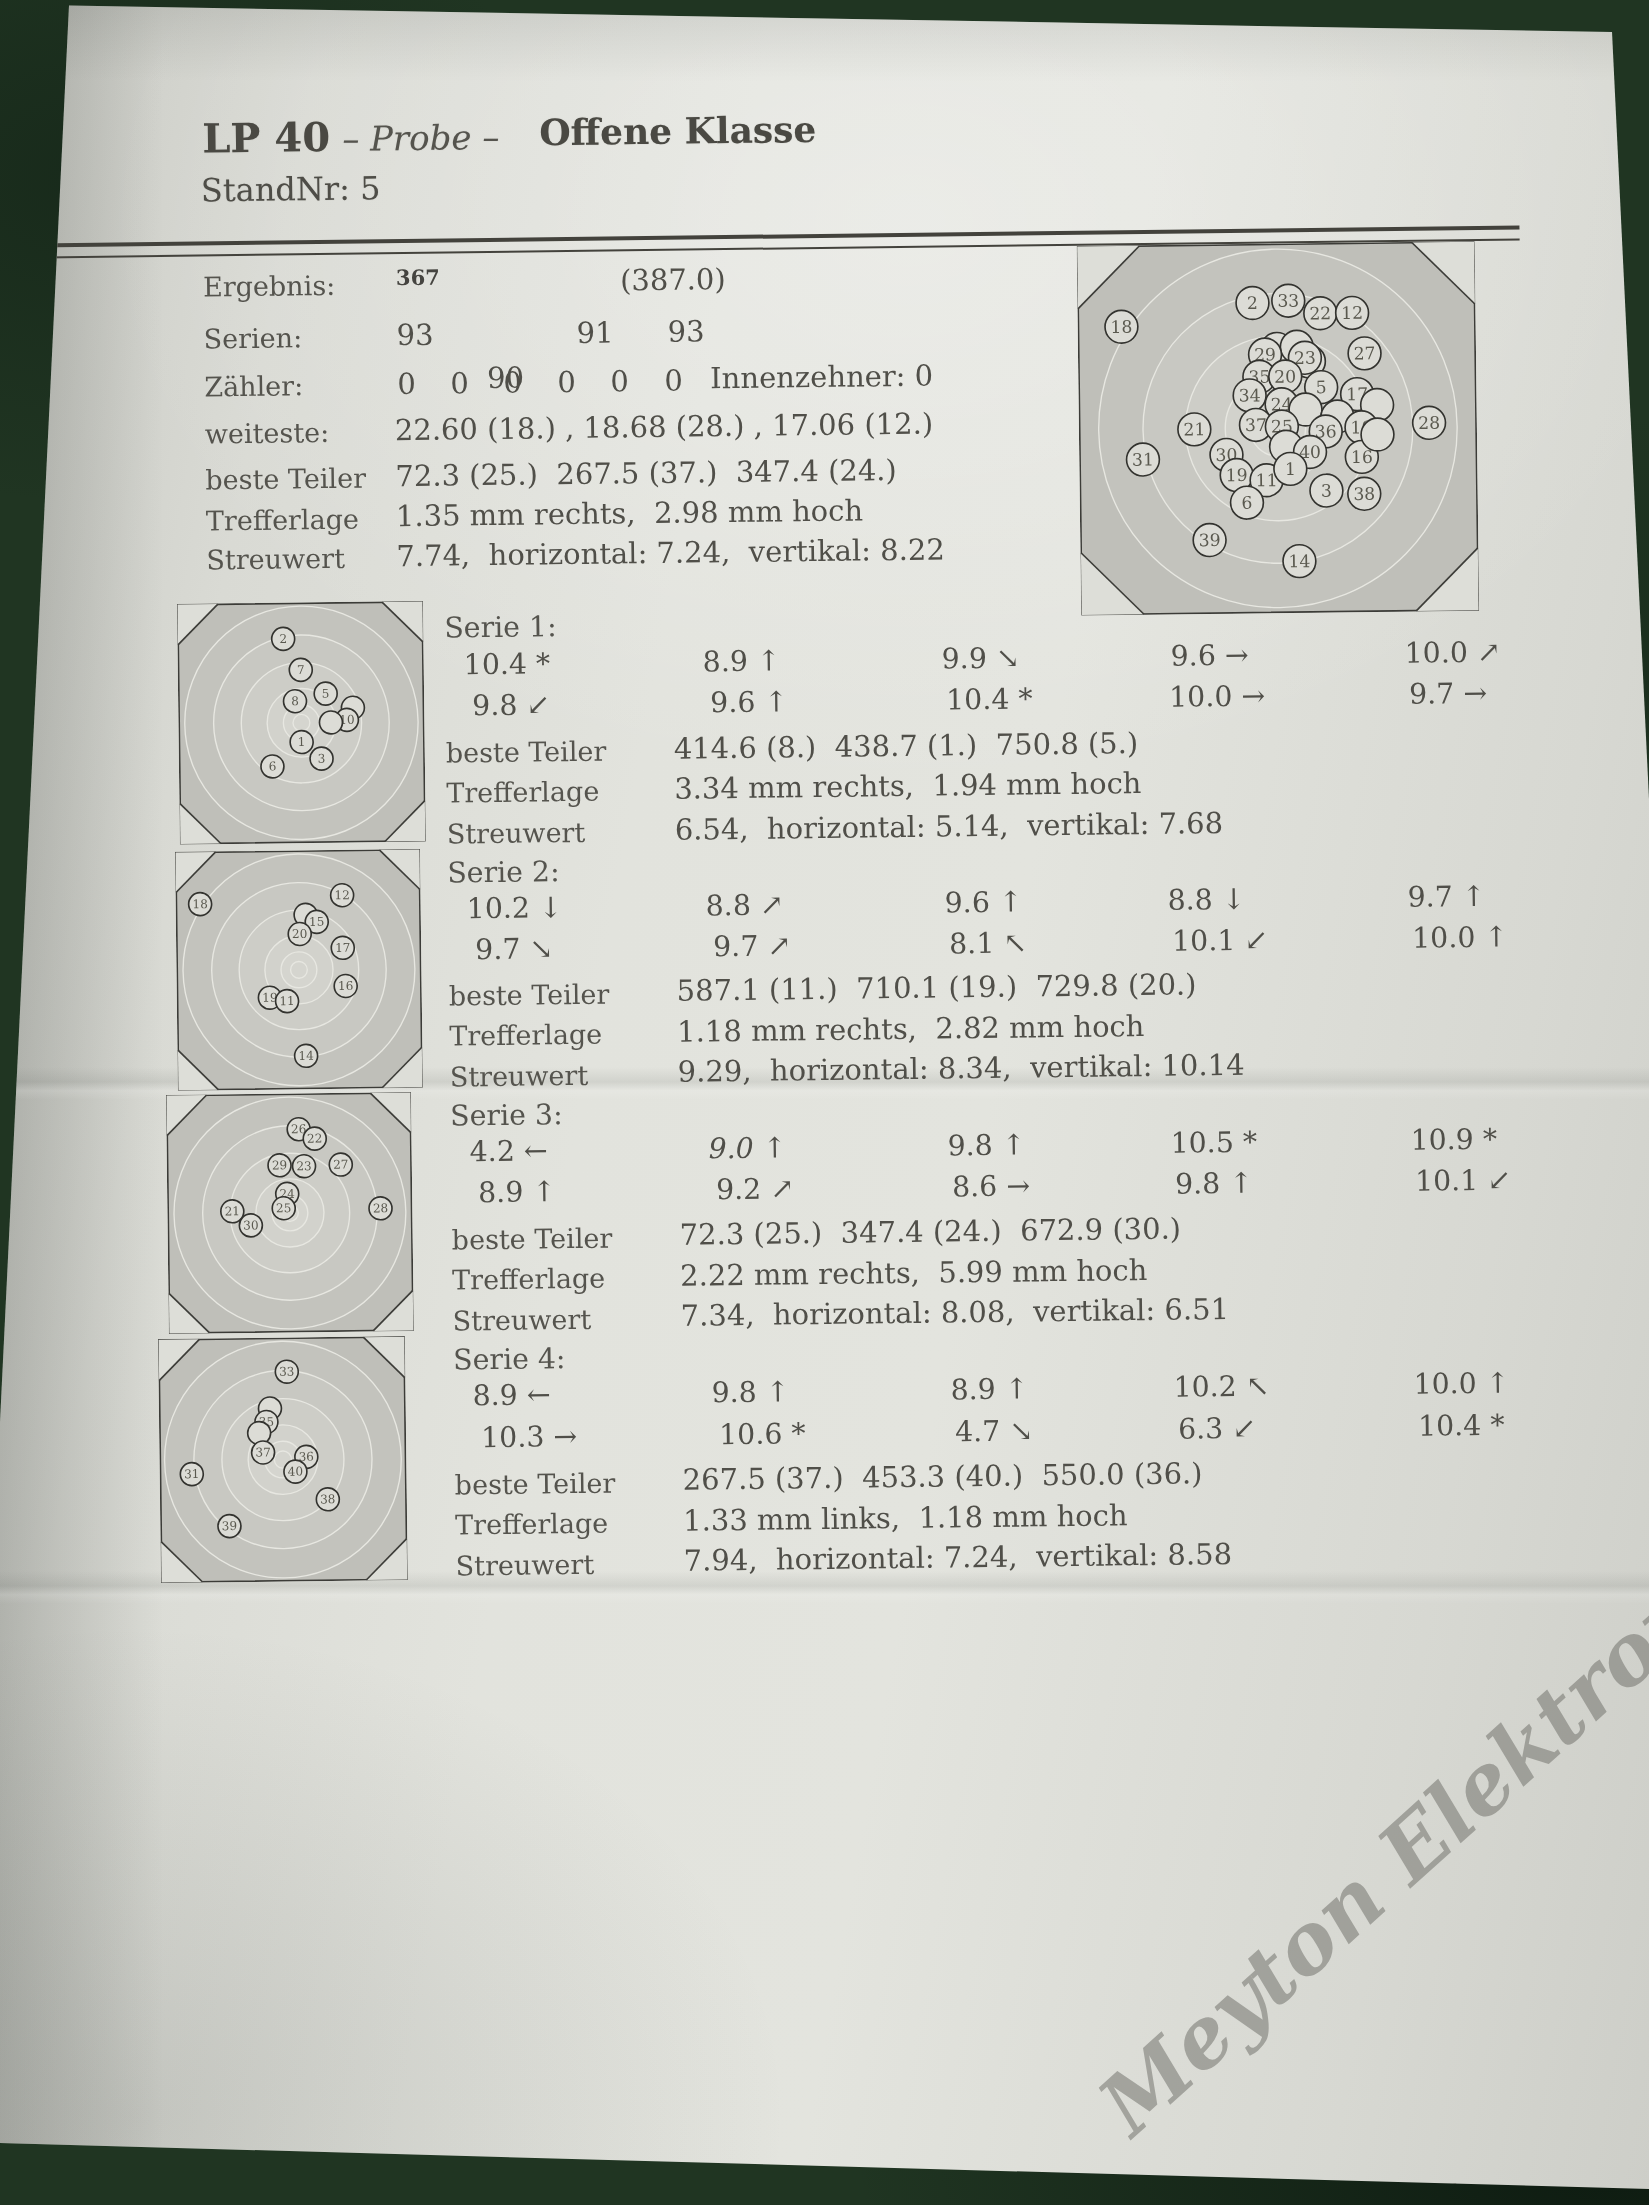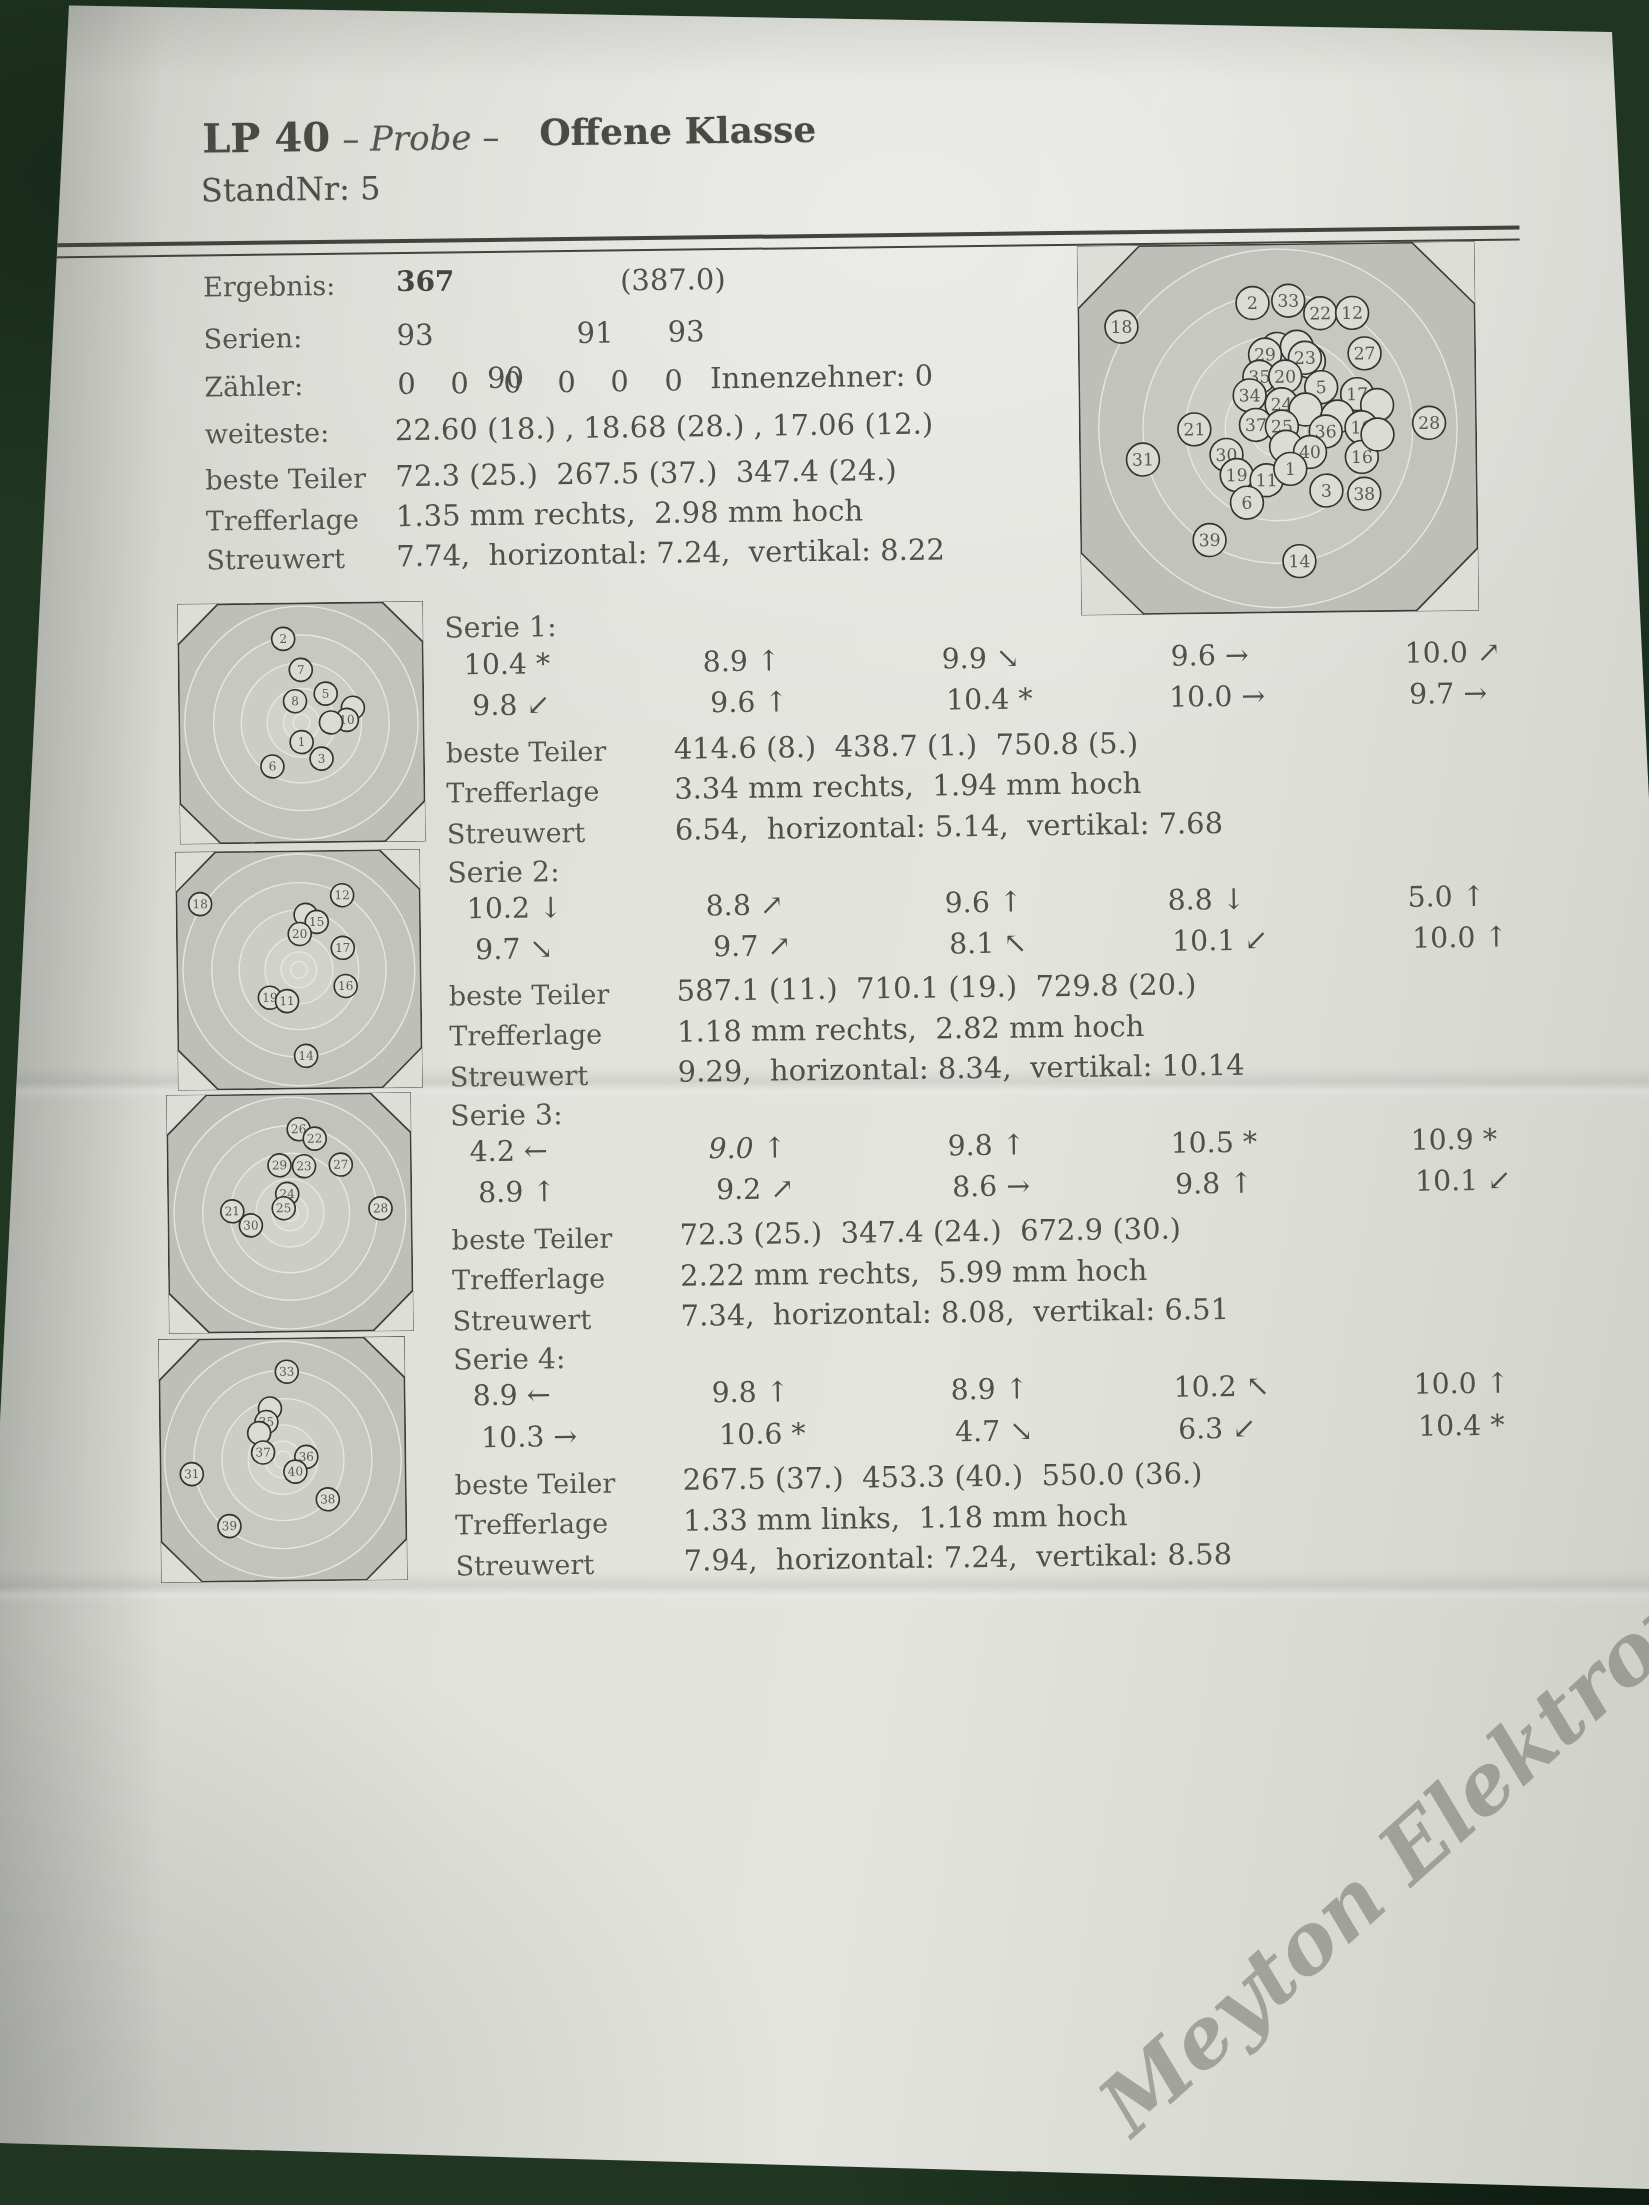--- a/index.html
+++ b/index.html
@@ -25,21 +25,21 @@
     background:linear-gradient(to bottom, rgba(0,0,0,0), rgba(70,75,70,0.11) 45%, rgba(255,255,255,0.13) 72%, rgba(0,0,0,0));}
   .content{position:absolute;inset:0;transform:rotate(-0.7deg);transform-origin:820px 1094px;}
   .abs{position:absolute;white-space:pre;}
   .t-head{font-weight:bold;font-size:40px;color:#4a4943;}
   .t-probe{font-style:italic;font-size:34px;color:#55544e;}
   .t-class{font-weight:bold;font-size:36px;color:#4a4943;}
   .t-stand{font-size:32px;}
   .rule{position:absolute;background:#43423c;}
   .lbl{font-size:27px;color:#55544e;}
   .val{font-size:29px;color:#504f49;}
-  .big-val{font-size:28px;font-weight:bold;color:#454440;}
+  .big-val{font-size:21px;font-weight:bold;color:#454440;}
   .serie-label{font-size:28.4px;color:#55544e;}
   .shotval{font-size:28.4px;color:#504f49;}
   .target{position:absolute;}
   .watermark{position:absolute;left:1080px;top:2081px;transform:rotate(-42deg);transform-origin:0 0;
     font-size:83px;font-weight:bold;font-style:italic;color:rgba(105,105,100,0.50);white-space:pre;}
   .footer-id{position:absolute;left:1165px;top:2178px;font-size:25px;font-style:italic;color:rgba(75,75,65,0.55);white-space:pre;}
   .soft{text-shadow:0 0 1.1px rgba(120,120,112,0.35);}
 </style>
 </head>
 <body>
@@ -391,21 +391,21 @@
             <g>
               <circle cx="235.20000000000002" cy="375.82" r="21" fill="#dcdcd6" stroke="#33332f" stroke-width="3"></circle>
               <text x="235.20000000000002" y="375.82" text-anchor="middle" dominant-baseline="central" font-size="22.05" fill="#5a594f" font-family="&quot;DejaVu Serif&quot;,&quot;Liberation Serif&quot;,serif">14</text>
             </g>
           </svg></div>
       <span class="abs serie-label" style="left:450px;top:852px;">Serie 2:</span>
       <span class="abs shotval" style="left:469px;top:888px;">10.2 ↓</span>
       <span class="abs shotval" style="left:708px;top:888px;">8.8 ↗</span>
       <span class="abs shotval" style="left:947px;top:888px;">9.6 ↑</span>
       <span class="abs shotval" style="left:1170px;top:888px;">8.8 ↓</span>
-      <span class="abs shotval" style="left:1410px;top:888px;">5.0 ↑</span>
+      <span class="abs shotval" style="left:1410px;top:888px;">9.7 ↑</span>
       <span class="abs shotval" style="left:477px;top:929px;text-align:center;">9.7 ↘</span>
       <span class="abs shotval" style="left:715px;top:929px;">9.7 ↗</span>
       <span class="abs shotval" style="left:951px;top:929px;">8.1 ↖</span>
       <span class="abs shotval" style="left:1174px;top:929px;">10.1 ↙</span>
       <span class="abs shotval" style="left:1414px;top:929px;">10.0 ↑</span>
       <span class="abs lbl" style="left:450px;top:976px;">beste Teiler</span>
       <span class="abs val" style="left:678px;top:972px;">587.1 (11.)  710.1 (19.)  729.8 (20.)</span>
       <span class="abs lbl" style="left:450px;top:1016px;">Trefferlage</span>
       <span class="abs val" style="left:678px;top:1013px;">1.18 mm rechts,  2.82 mm hoch</span>
       <span class="abs lbl" style="left:450px;top:1057px;">Streuwert</span>

